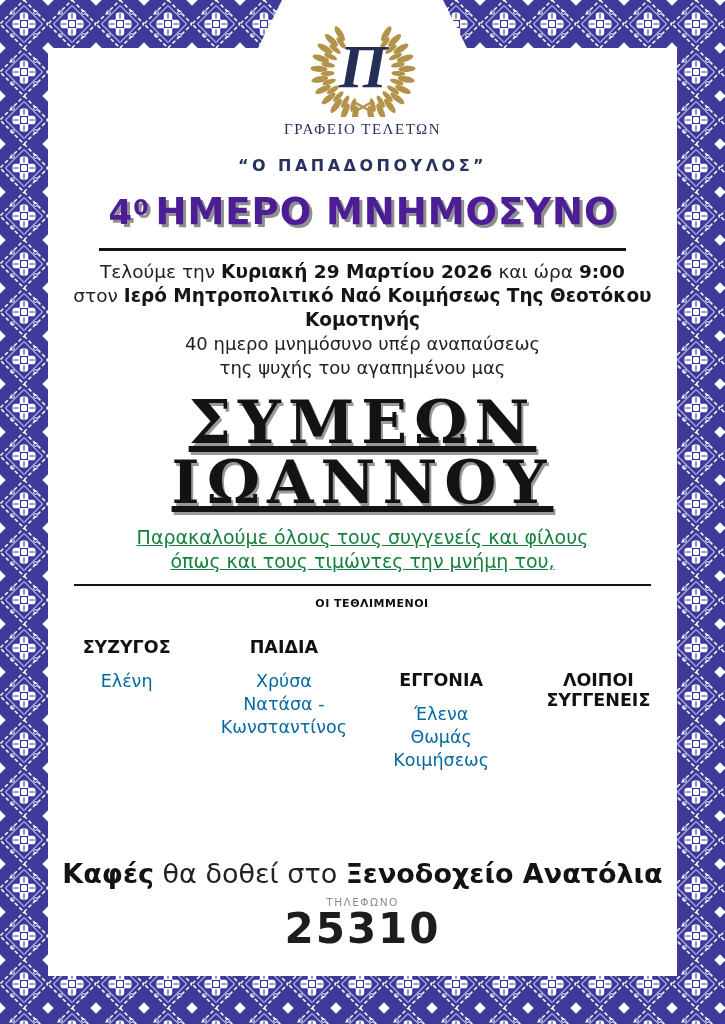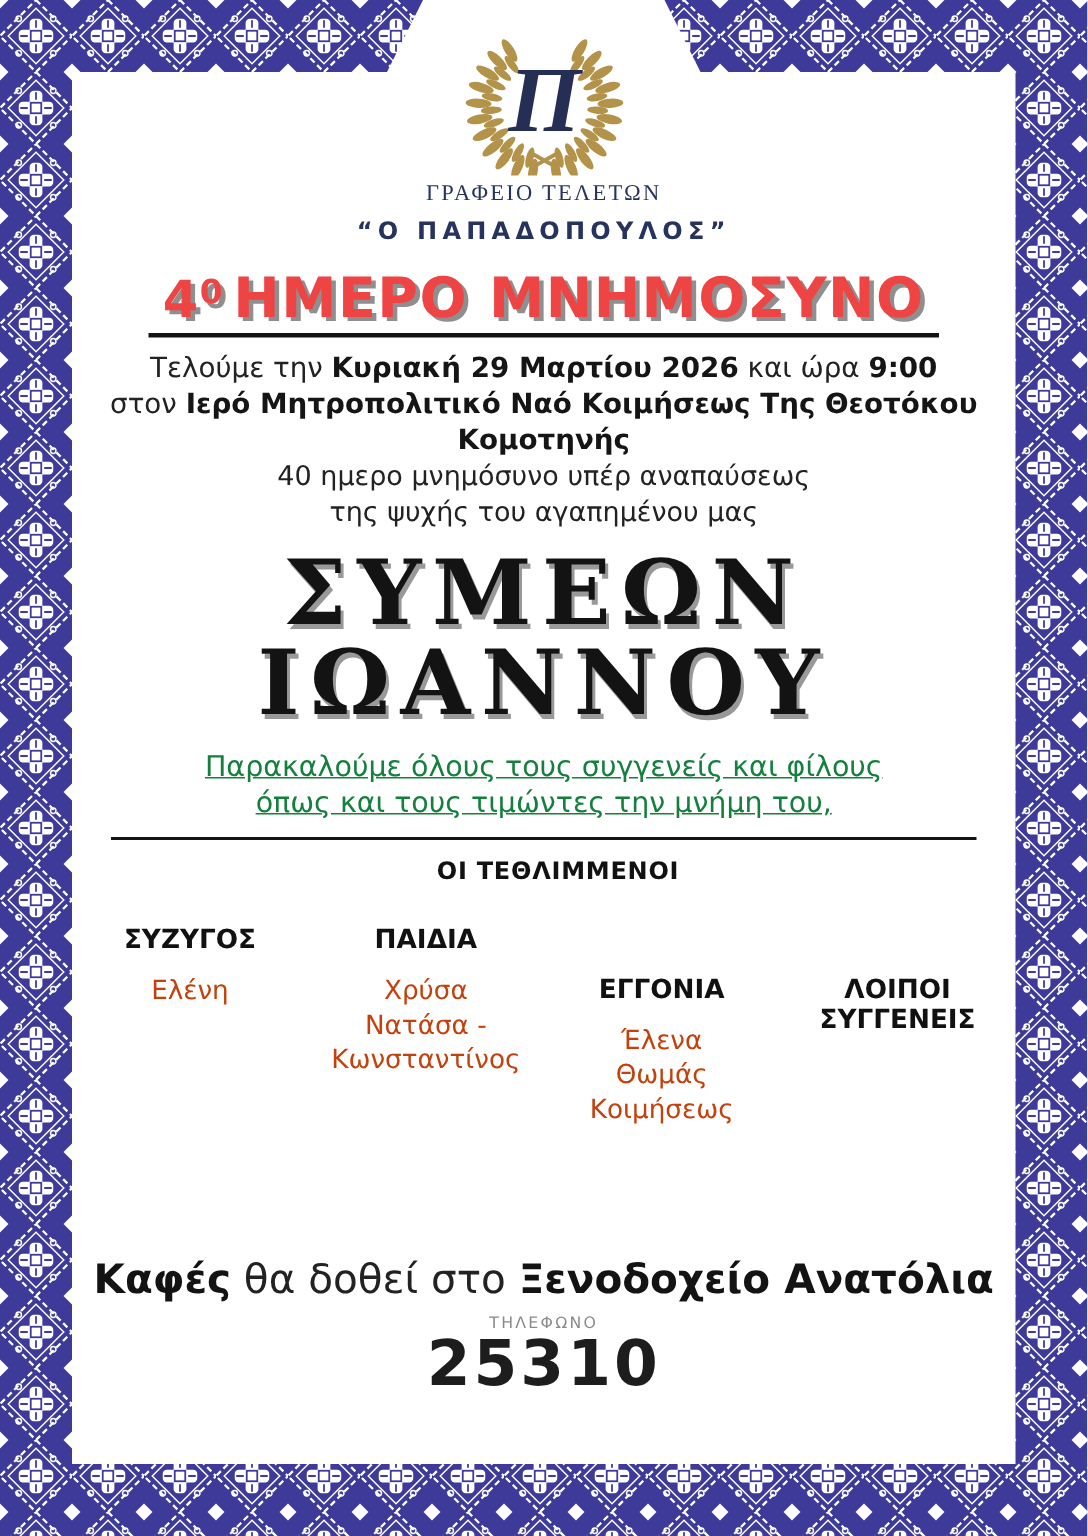--- a/index.html
+++ b/index.html
@@ -17,58 +17,59 @@
     z-index:2;text-align:center;
   }
   
   .logo-wrap{margin-top:-37px;line-height:0;}
   .office-label{
     margin-top:4px;line-height:17px;
     font-family:"Liberation Serif","DejaVu Serif",serif;
     font-size:15px;letter-spacing:1.5px;color:#26335f;
   }
   .brand-name{
-    margin-top:6px;line-height:20px;
+    margin-top:18px;line-height:20px;
     font-size:16px;font-weight:bold;letter-spacing:3.5px;color:#26335f;
   }
   
   .title{
     width:527px;margin:12px auto 0;
     border-bottom:3px solid #141414;
-    padding-bottom:2px;
+    padding-bottom:16px;
     font-weight:bold;font-size:37px;line-height:40px;
-    color:#ef4444;letter-spacing:1px;
+    color:#4c1d95;letter-spacing:1px;
     text-shadow:3px 3px 0 #8f8f8f;
     white-space:nowrap;
   }
   .title .big-digit{font-size:34px;}
   .title .small-digit{font-size:22px;vertical-align:9px;margin-right:6px;}
   
   .details{margin-top:9px;font-size:18.5px;line-height:24px;color:#222;}
   .details b{color:#151515;}
   .det-sub{font-size:18px;}
   
   .deceased{
     margin-top:12px;
     font-family:"DejaVu Serif","Liberation Serif",serif;
     font-weight:bold;font-size:60px;line-height:60px;
     letter-spacing:7px;color:#131313;
     text-shadow:2px 3px 0 rgba(70,70,70,.55);
+    text-decoration:underline;
   }
   
   .invitation{margin-top:13px;font-size:19px;line-height:24px;color:#15803d;text-decoration:underline;}
   
   .divider{width:577px;margin:11px auto 0;border:none;border-top:2.5px solid #141414;}
-  .mourners-heading{margin-top:11px;font-size:16px;font-weight:bold;letter-spacing:.5px;color:#111;margin-left:19px;}
+  .mourners-heading{margin-top:11px;font-size:11px;font-weight:bold;letter-spacing:.5px;color:#111;margin-left:19px;}
   .mourners-grid{
     display:grid;grid-template-columns:1fr 1fr 1fr 1fr;
     margin-top:27px;
   }
   .group-label{font-size:17.5px;font-weight:bold;color:#111;}
-  .group-names{margin-top:13px;font-size:17.5px;line-height:23px;color:#c2410c;}
+  .group-names{margin-top:13px;font-size:17.5px;line-height:23px;color:#0369a1;}
   .row2{margin-top:33px;}
   
   .coffee-note{margin-top:86px;font-size:27px;color:#222;}
   .coffee-note b{color:#131313;}
   .phone-label{margin-top:7px;font-size:10.5px;letter-spacing:1.5px;color:#8a8a8a;}
   .phone1{margin-top:1px;font-size:42px;line-height:40px;font-weight:bold;letter-spacing:2px;color:#1d1d1d;}
 </style>
 </head>
 <body>
 

